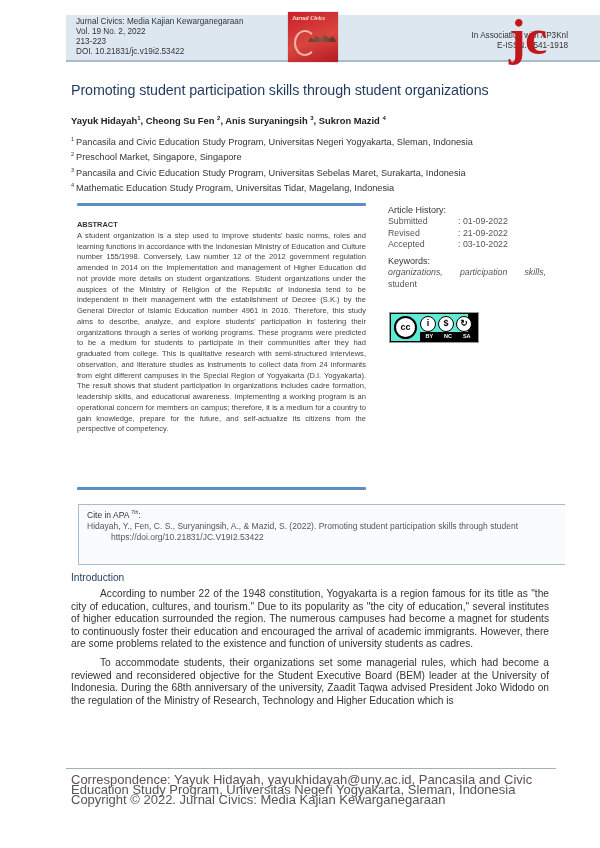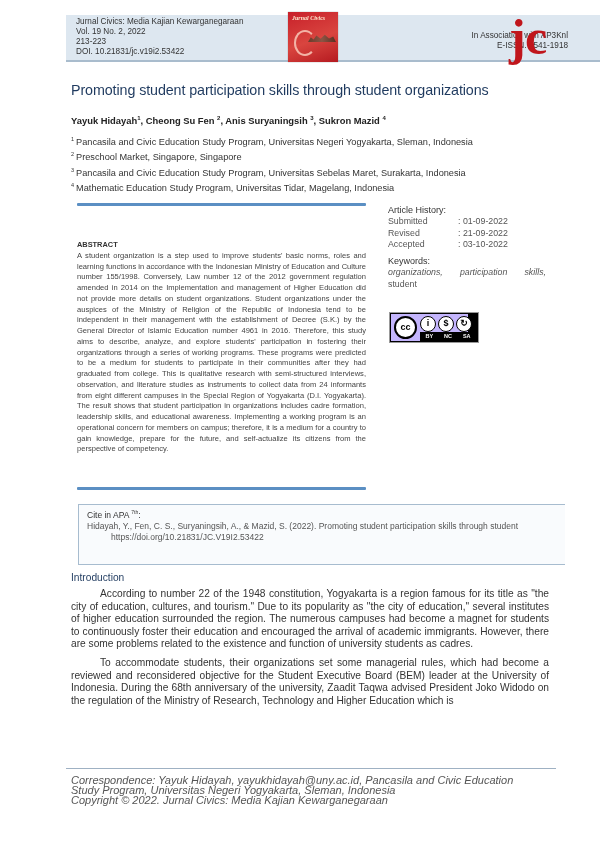--- a/index.html
+++ b/index.html
@@ -23,50 +23,50 @@
   .authors { position:absolute; left:71px; top:115px; font-size:9.4px; font-weight:bold; color:#222; white-space:nowrap; }
   .authors sup { font-size:6px; font-weight:bold; }
   .affils { position:absolute; left:71px; top:133px; font-size:9.2px; line-height:12.2px; color:#333; }
   .affils sup { font-size:5.5px; margin-right:2px; }
 
   .rule { position:absolute; height:3px; background:#5b8fc3; border-radius:1px; }
   .rule-top { left:77px; top:203px; width:289px; }
   .rule-bot { left:77px; top:487px; width:289px; }
 
   .abstract { position:absolute; left:77px; top:220px; width:289px; font-size:7.55px; line-height:10.75px; color:#444; text-align:justify; }
-  .abstract-h { font-weight:bold; color:#333; font-size:7.4px; display:block;margin-top:20px; }
+  .abstract-h { font-weight:bold; color:#333; font-size:7.4px; display:block; }
 
   .side { position:absolute; left:388px; top:205px; width:160px; font-size:8.8px; line-height:11.3px; color:#555; }
   .side-h { color:#333; font-size:9px; }
   .hist-row { display:flex; }
   .hist-k { width:70px; }
   .kw-h { margin-top:6px; color:#333; }
   .kw { display:flex; justify-content:space-between; width:158px;font-style:italic; }
 
   .cc { position:absolute; left:389px; top:312px; width:88px; height:29px; background:#000; border:1px solid #999; }
-  .cc-inner { position:absolute; left:1px; top:1px; width:77px; height:27px; background:#c4b5fd; }
+  .cc-inner { position:absolute; left:1px; top:1px; width:77px; height:27px; background:#5eead4; }
   .cc-c { position:absolute; left:3px; top:2px; width:23px; height:23px; border-radius:50%; background:#fff; border:2px solid #000; box-sizing:border-box; font-size:9px; font-weight:bold; text-align:center; line-height:19px; color:#000; }
   .cc-icons { position:absolute; left:29px; top:2px; height:16px; display:flex; gap:2px; }
   .cc-i { width:16px; height:16px; border-radius:50%; background:#fff; border:1.5px solid #000; box-sizing:border-box; font-size:9px; font-weight:bold; text-align:center; line-height:13px; color:#000; }
   .cc-labels { position:absolute; left:29px; top:18px; width:56px; height:9px; background:#000; display:flex; justify-content:space-around; font-size:5.5px; color:#fff; font-weight:bold; line-height:9px; }
 
   .cite-box { position:absolute; left:78px; top:504px; width:486px; height:59px; border:1px solid #a7bccf; border-right:none; background:#f9fbfd; }
   .cite-h { position:absolute; left:8px; top:4px; font-size:8.5px; color:#333; }
   .cite-h sup { font-size:5px; }
   .cite-body { position:absolute; left:8px; top:16px; width:470px; font-size:8.5px; line-height:10.8px; color:#555; text-align:justify; }
   .cite-body .ind { padding-left:24px; display:block; }
   .cite-line2 { display:flex; justify-content:space-between; padding-left:24px; }
   .cite-line2 i { font-style:italic; }
 
   .intro-h { position:absolute; left:71px; top:572px; font-size:10.2px; color:#1f3a5f; }
   .intro { position:absolute; left:71px; top:588px; width:478px; font-size:10.2px; line-height:12.6px; color:#333; text-align:justify; }
   .intro p { margin:0 0 6px 0; text-indent:29px; }
 
   .foot-rule { position:absolute; left:66px; top:768px; width:490px; height:1px; background:#9fb1c3; }
-  .footer { position:absolute; left:71px; top:775px; width:470px; font-size:11px; line-height:10px; color:#555;font-style:italic; }
+  .footer { position:absolute; left:71px; top:775px; width:470px; font-size:13px; line-height:10px; color:#555; }
 </style>
 </head>
 <body>
 
 <div class="page">
 
   <div class="header">
     <div class="hdr-left">
       <div>Jurnal Civics: Media Kajian Kewarganegaraan</div>
       <div>Vol. 19 No. 2, 2022</div>

